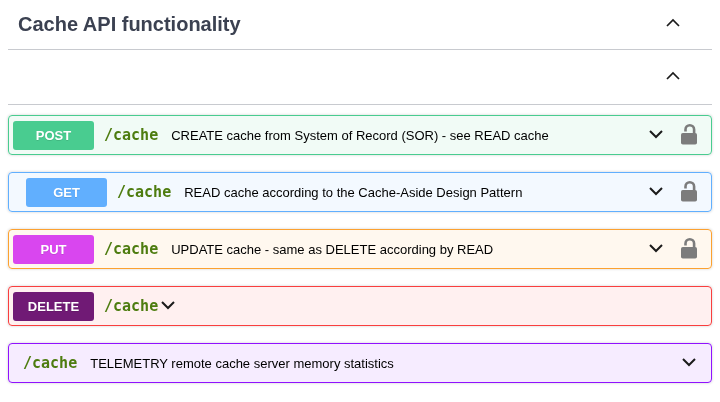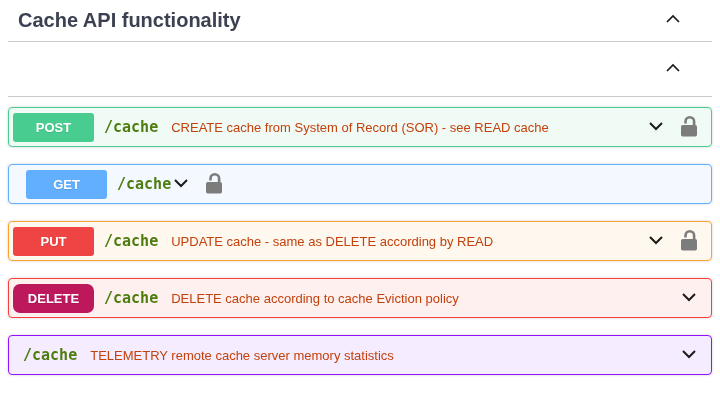--- a/index.html
+++ b/index.html
@@ -3,21 +3,21 @@
 <meta charset="utf-8">
 <style>
   * { margin: 0; padding: 0; box-sizing: border-box; }
   html, body { width: 720px; height: 402px; background: #ffffff; overflow: hidden; }
   body { font-family: "Liberation Sans", sans-serif; color: #3b4151; }
 
   .page { padding: 0 8px; width: 720px; }
 
   
   .tag-header {
-    height: 42px;
+    height: 50px;
     display: flex;
     align-items: center;
     justify-content: space-between;
     padding: 0 29px 0 10px;
     border-bottom: 1px solid rgba(59,65,81,.28);
     cursor: pointer;
   }
   .tag-header h3 {
     font-size: 20px;
     font-weight: 700;
@@ -75,36 +75,36 @@
     border-radius: 3px;
     color: #ffffff;
     font-weight: 700;
     font-size: 13px;
     padding: 0 8px;
     flex-shrink: 0;
     text-shadow: 0 1px 0 rgba(0,0,0,.1);
   }
   .opblock.post   .method-badge { background: #49cc90; }
   .opblock.get    .method-badge { background: #61affe; }
-  .opblock.put    .method-badge { background: #ef4444; }
-  .opblock.delete .method-badge { background: #be185d; border-radius: 7px; }
+  .opblock.put    .method-badge { background: #d946ef; }
+  .opblock.delete .method-badge { background: #701a75; }
   .opblock.head   .method-badge { background: #9012fe; }
 
   .endpoint-path {
     font-family: "DejaVu Sans Mono", "Liberation Mono", monospace;
     font-weight: 700;
     font-size: 15px;
     color: #4d7c0f;
     margin-left: 10px;
     flex-shrink: 0;
   }
 
   .op-description {
     font-size: 13px;
-    color: #c2410c;
+    color: #000000;
     margin-left: 13px;
     flex: 1;
     white-space: nowrap;
     overflow: hidden;
   }
 
   .row-controls {
     display: flex;
     align-items: center;
     flex-shrink: 0;
@@ -164,20 +164,21 @@
               <rect x="2" y="11" width="16" height="11.5" rx="1.8" fill="#7c7c7c"></rect>
             </svg>
           </span>
         </button>
       </div>
     </div>
 
     <div class="opblock get">
       <span class="method-badge">GET</span>
       <span class="endpoint-path">/cache</span>
+      <span class="op-description">READ cache according to the Cache-Aside Design Pattern</span>
       <div class="row-controls">
         <button class="chevron-btn">
           <span>
             <svg width="20" height="20" viewBox="0 0 20 20">
                 <polyline points="4,7 10,13 16,7" fill="none" stroke="#1b1b1b" stroke-width="2"></polyline>
               </svg>
           </span>
         </button>
         <button class="lock-btn">
           <span>
@@ -209,21 +210,20 @@
               <rect x="2" y="11" width="16" height="11.5" rx="1.8" fill="#7c7c7c"></rect>
             </svg>
           </span>
         </button>
       </div>
     </div>
 
     <div class="opblock delete">
       <span class="method-badge">DELETE</span>
       <span class="endpoint-path">/cache</span>
-      <span class="op-description">DELETE cache according to cache Eviction policy</span>
       <div class="row-controls">
         <button class="chevron-btn">
           <span>
             <svg width="20" height="20" viewBox="0 0 20 20">
                 <polyline points="4,7 10,13 16,7" fill="none" stroke="#1b1b1b" stroke-width="2"></polyline>
               </svg>
           </span>
         </button>
       </div>
     </div>

